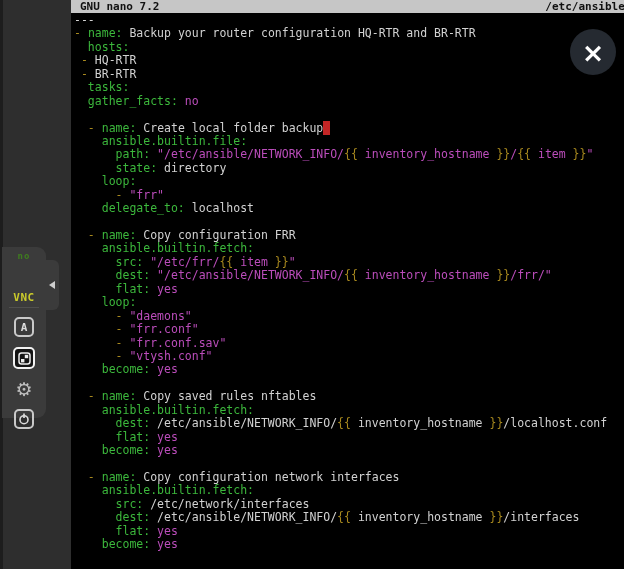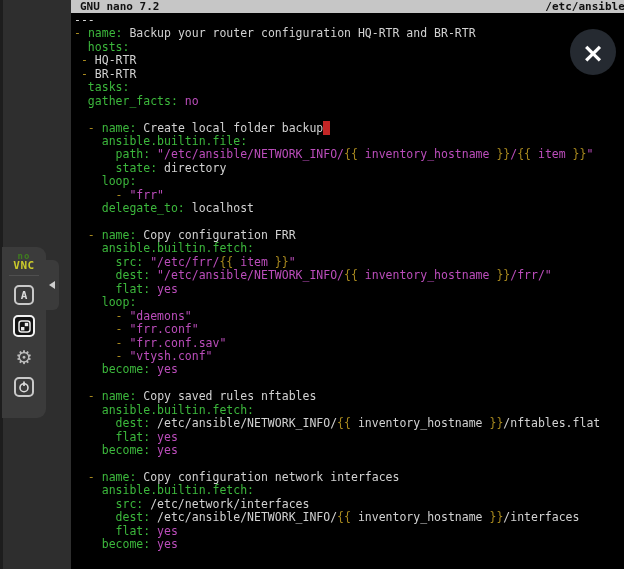--- a/index.html
+++ b/index.html
@@ -50,21 +50,21 @@
     background:#3b3b3b; border-radius:0 6px 6px 0;
     display:flex; align-items:center; justify-content:center; cursor:pointer;
   }
   .handle-arrow {
     width:0; height:0;
     border-top:4px solid transparent; border-bottom:4px solid transparent;
     border-right:6px solid #cfcfcf;
   }
   .logo { text-align:center; padding-top:5px; font-weight:bold; line-height:9px; }
   .logo .no  { display:block; color:#3f7d1f; font-size:9px;  letter-spacing:1px; }
-  .logo .vnc { display:block; color:#c9c92b; font-size:11px; letter-spacing:0.5px; }
+  .logo .vnc { display:block; color:#c9c92b; font-size:11px; letter-spacing:0.5px;margin-top:32px; }
   .divider { border-top:1px solid #4f4f4f; margin:5px 7px 0; }
   .btns { display:flex; flex-direction:column; align-items:center; gap:10px; padding-top:9px; }
   .btn {
     width:20px; height:20px; box-sizing:border-box;
     border:2px solid #c9c9c9; border-radius:5px;
     display:flex; align-items:center; justify-content:center;
     color:#dcdcdc; background:transparent; cursor:pointer;
   }
   .btn.a-key { font-size:11px; font-weight:bold; }
   .btn.active { width:22px; height:22px; background:#141414; border-color:#f2f2f2; }
@@ -104,21 +104,21 @@
       <div class="line"><span class="c-txt">      </span><span class="c-key">flat:</span><span class="c-txt"> </span><span class="c-str">yes</span></div>
       <div class="line"><span class="c-txt">    </span><span class="c-key">loop:</span></div>
       <div class="line"><span class="c-txt">      </span><span class="c-sym">-</span><span class="c-txt"> </span><span class="c-str">"daemons"</span></div>
       <div class="line"><span class="c-txt">      </span><span class="c-sym">-</span><span class="c-txt"> </span><span class="c-str">"frr.conf"</span></div>
       <div class="line"><span class="c-txt">      </span><span class="c-sym">-</span><span class="c-txt"> </span><span class="c-str">"frr.conf.sav"</span></div>
       <div class="line"><span class="c-txt">      </span><span class="c-sym">-</span><span class="c-txt"> </span><span class="c-str">"vtysh.conf"</span></div>
       <div class="line"><span class="c-txt">    </span><span class="c-key">become:</span><span class="c-txt"> </span><span class="c-str">yes</span></div>
       <div class="line"></div>
       <div class="line"><span class="c-txt">  </span><span class="c-sym">-</span><span class="c-txt"> </span><span class="c-key">name:</span><span class="c-txt"> Copy saved rules nftables</span></div>
       <div class="line"><span class="c-txt">    </span><span class="c-key">ansible.builtin.fetch:</span></div>
-      <div class="line"><span class="c-txt">      </span><span class="c-key">dest:</span><span class="c-txt"> /etc/ansible/NETWORK_INFO/</span><span class="c-sym">{{</span><span class="c-txt"> inventory_hostname </span><span class="c-sym">}}</span><span class="c-txt">/nftables.flat</span></div>
+      <div class="line"><span class="c-txt">      </span><span class="c-key">dest:</span><span class="c-txt"> /etc/ansible/NETWORK_INFO/</span><span class="c-sym">{{</span><span class="c-txt"> inventory_hostname </span><span class="c-sym">}}</span><span class="c-txt">/localhost.conf</span></div>
       <div class="line"><span class="c-txt">      </span><span class="c-key">flat:</span><span class="c-txt"> </span><span class="c-str">yes</span></div>
       <div class="line"><span class="c-txt">    </span><span class="c-key">become:</span><span class="c-txt"> </span><span class="c-str">yes</span></div>
       <div class="line"></div>
       <div class="line"><span class="c-txt">  </span><span class="c-sym">-</span><span class="c-txt"> </span><span class="c-key">name:</span><span class="c-txt"> Copy configuration network interfaces</span></div>
       <div class="line"><span class="c-txt">    </span><span class="c-key">ansible.builtin.fetch:</span></div>
       <div class="line"><span class="c-txt">      </span><span class="c-key">src:</span><span class="c-txt"> /etc/network/interfaces</span></div>
       <div class="line"><span class="c-txt">      </span><span class="c-key">dest:</span><span class="c-txt"> /etc/ansible/NETWORK_INFO/</span><span class="c-sym">{{</span><span class="c-txt"> inventory_hostname </span><span class="c-sym">}}</span><span class="c-txt">/interfaces</span></div>
       <div class="line"><span class="c-txt">      </span><span class="c-key">flat:</span><span class="c-txt"> </span><span class="c-str">yes</span></div>
       <div class="line"><span class="c-txt">    </span><span class="c-key">become:</span><span class="c-txt"> </span><span class="c-str">yes</span></div>
     </div>

